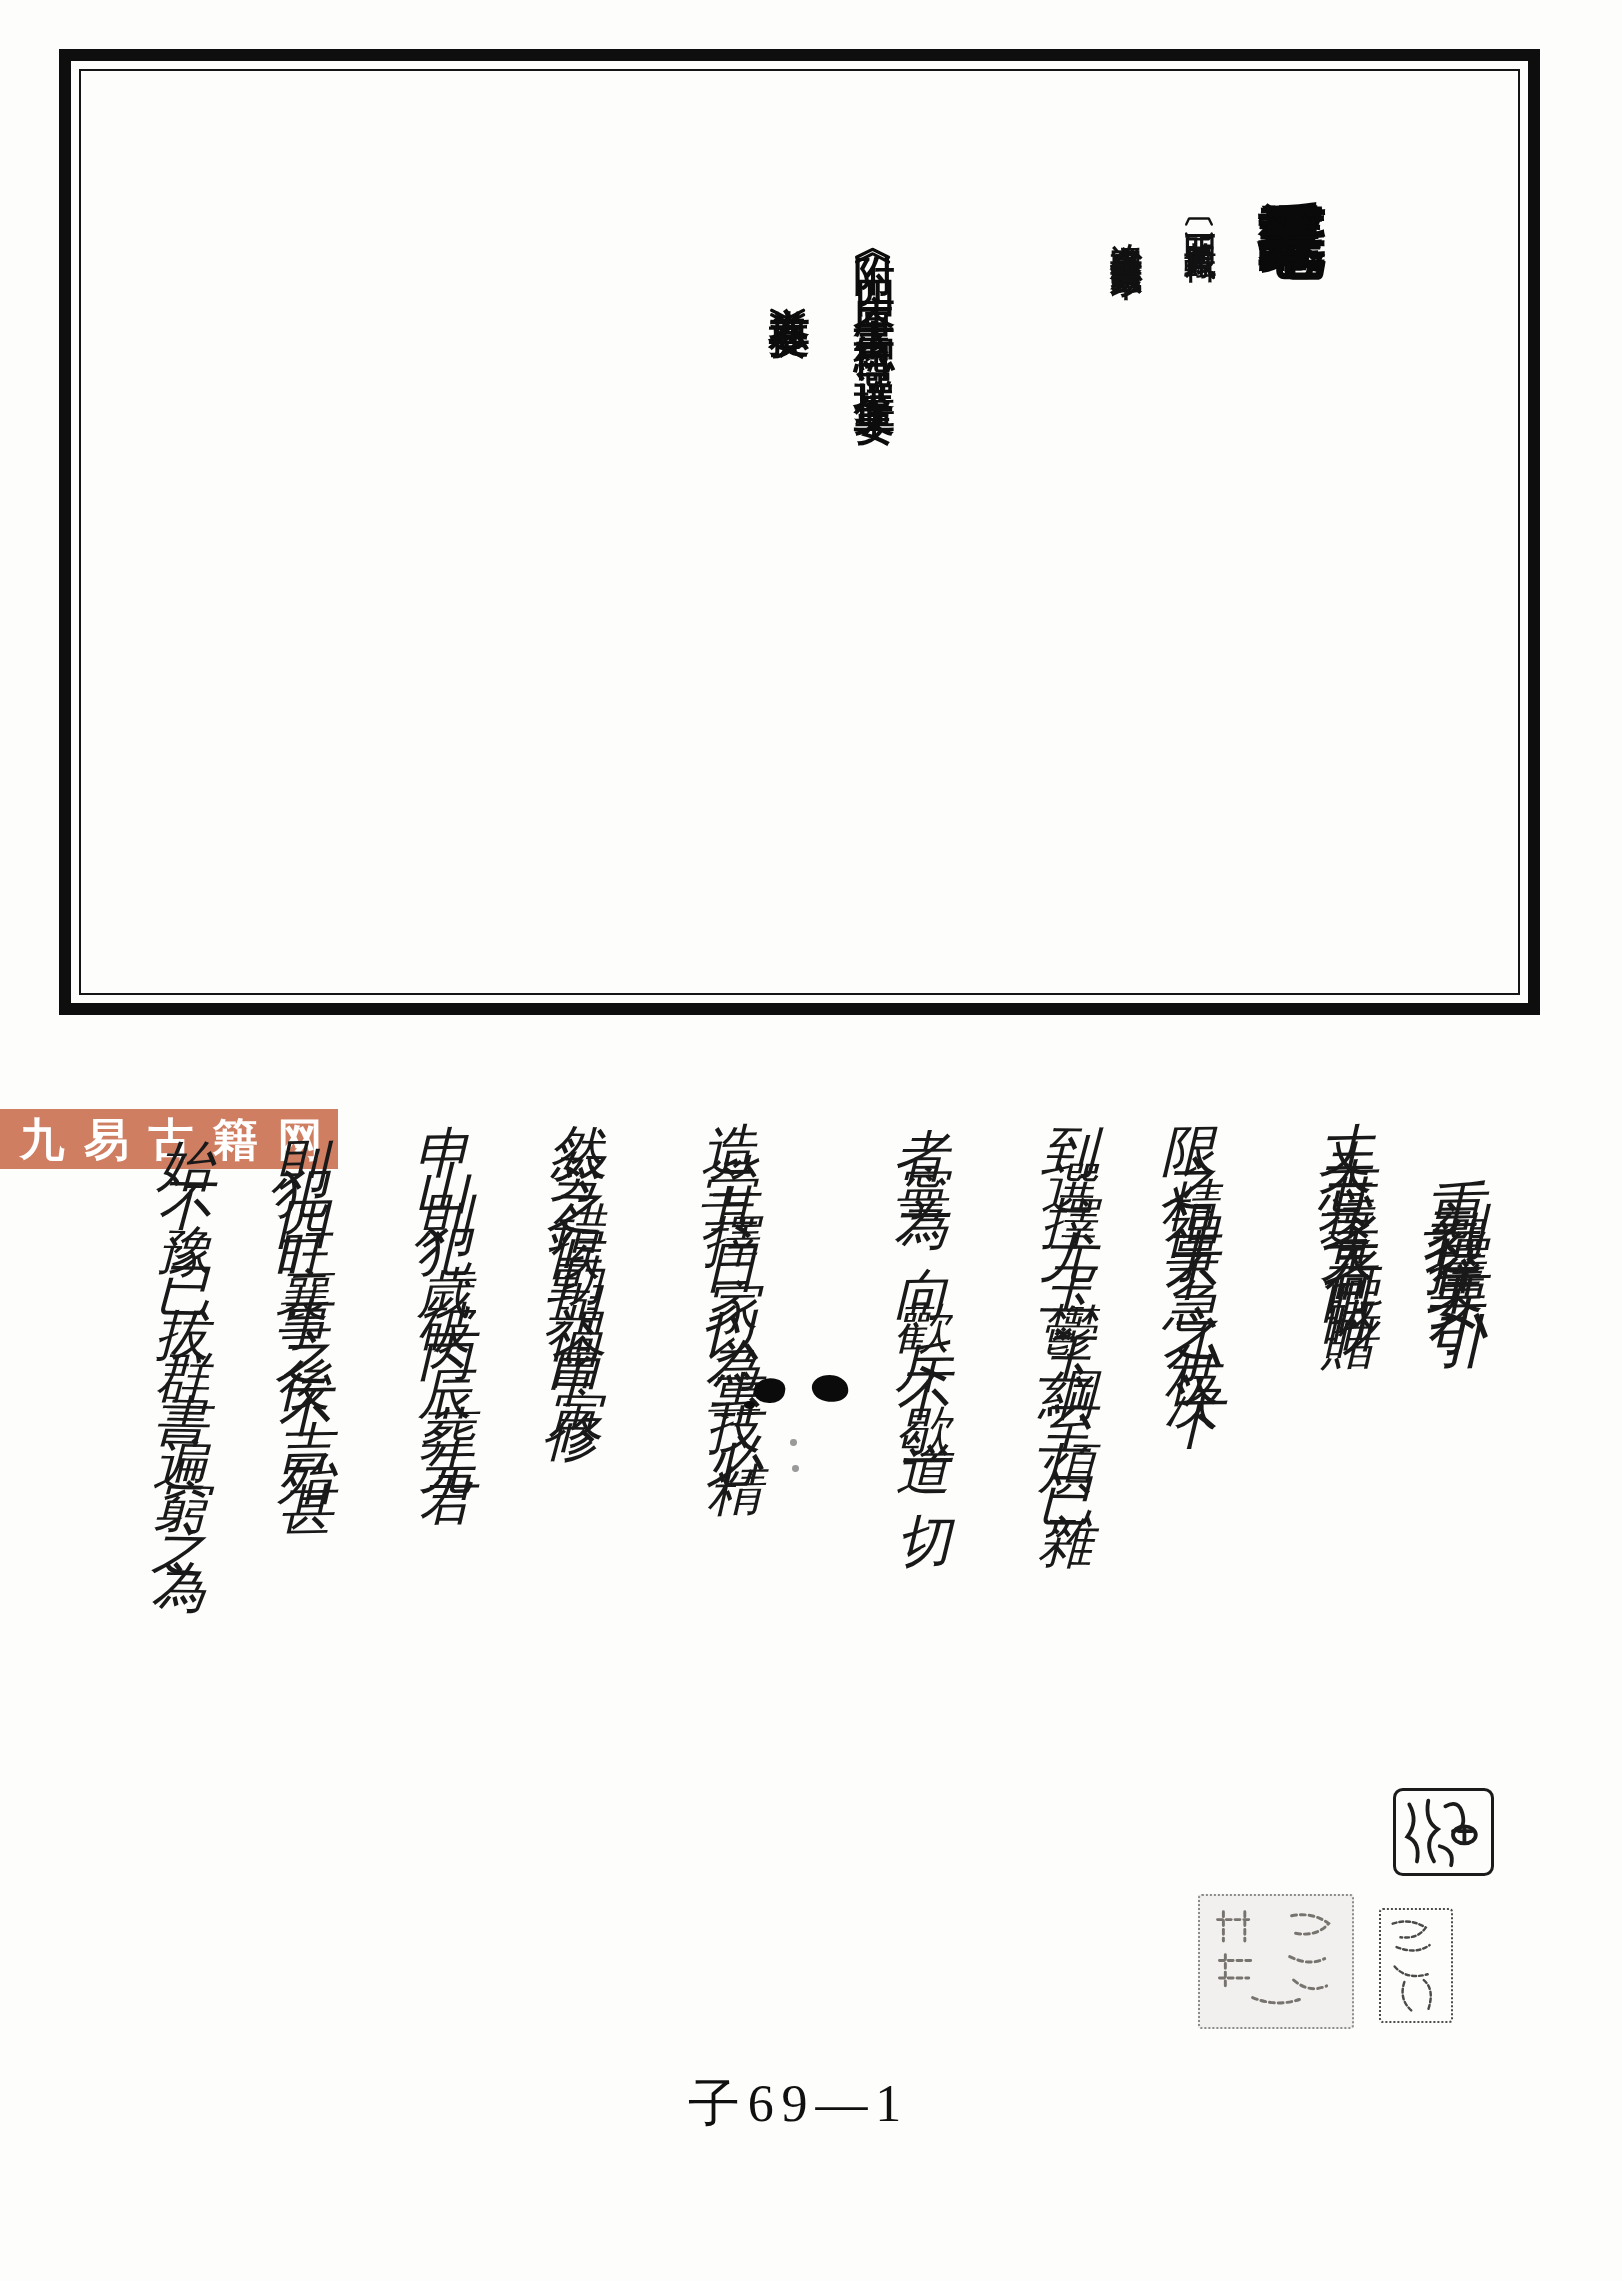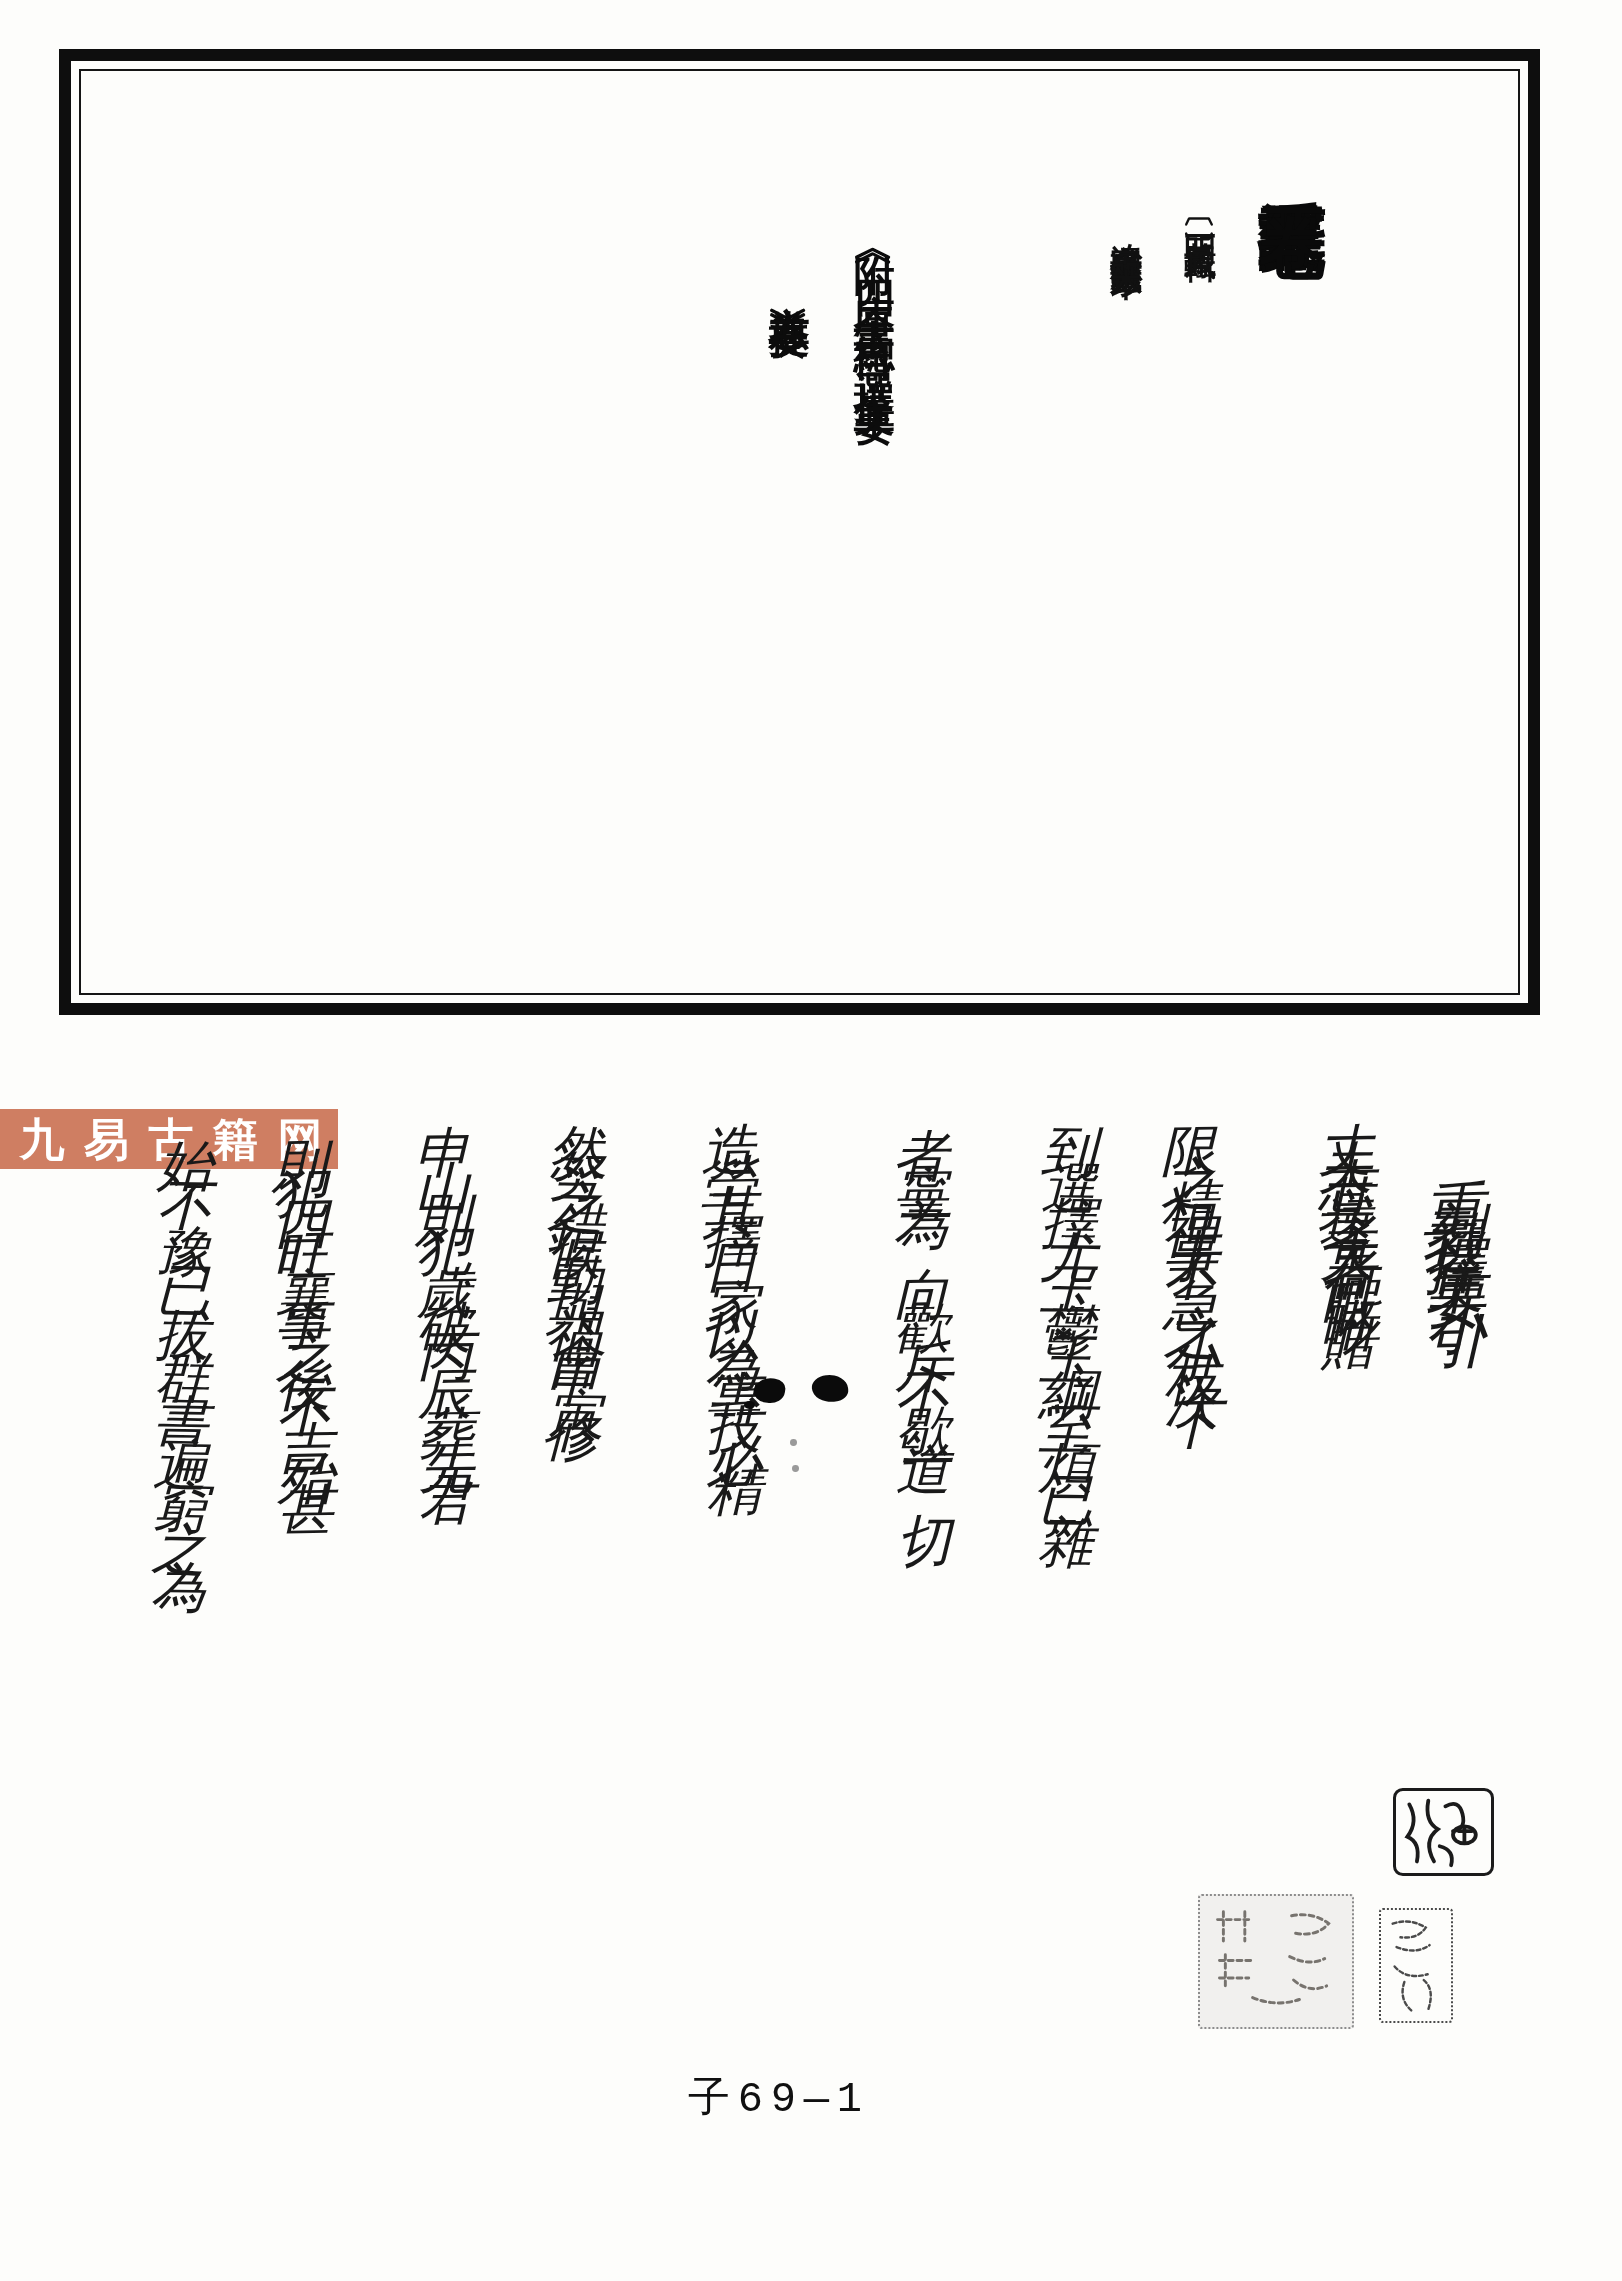--- a/index.html
+++ b/index.html
@@ -115,25 +115,25 @@
   .blob-1 { left: 754px; top: 1378px; width: 31px; height: 25px; border-radius: 62% 40% 55% 45%; transform: rotate(8deg); }
   .blob-1b{ left: 744px; top: 1401px; width: 10.7px; height: 7.8px;  border-radius: 50%; }
   .blob-2 { left: 812px; top: 1375px; width: 36px; height: 27px; border-radius: 45% 58% 40% 60%; transform: rotate(-6deg); }
   .speck { position: absolute; background: #9a9a9a; border-radius: 50%; width: 6.8px; height: 6.8px; z-index: 3; }
   .speck-1 { left: 790px; top: 1439px; }
   .speck-2 { left: 792px; top: 1465px; }
   
   .page-label {
     position: absolute;
     left: 688px; top: 2069px;
-    font-size: 42px;
+    font-size: 52px;
     letter-spacing: 7.8px;
     color: #101010;
     z-index: 3;
-    font-family: Liberation Mono, monospace;
+    font-family: Liberation Serif, serif;
   }
 </style>
 </head>
 <body>
 
 <div class="page">
 
   <div class="title-box">
     <div class="title-box-inner">
       <div class="vtext box-title">重訂選擇集要七卷</div>

